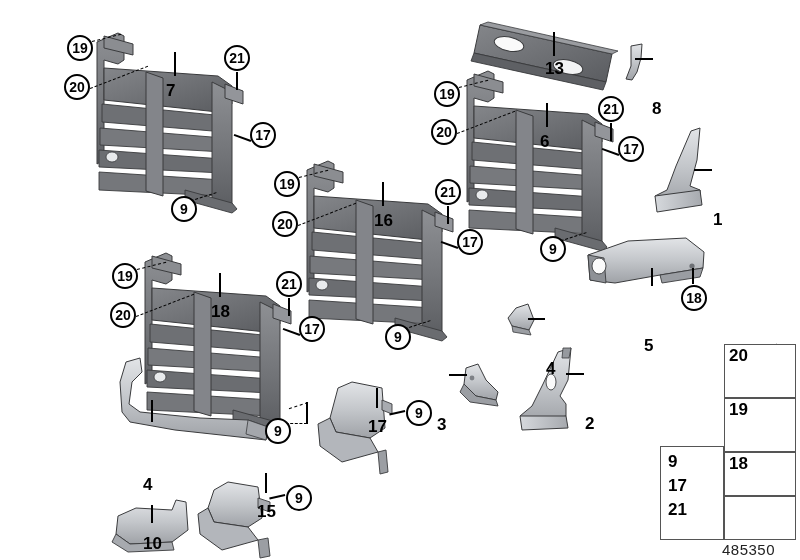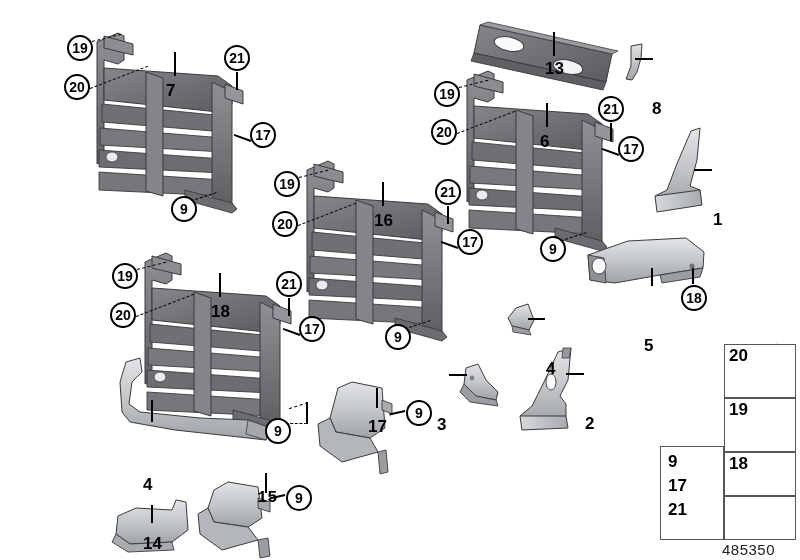--- a/index.html
+++ b/index.html
@@ -311,23 +311,23 @@
       <div class="bub" style="left: 110px; top: 302px;">20</div>
       <div class="bub" style="left: 276px; top: 271px;">21</div>
       <div class="bub" style="left: 299px; top: 316px;">17</div>
       <div class="bub" style="left: 265px; top: 418px;">9</div>
       <div class="num" style="left: 143px; top: 427px;">4</div>
       <div class="num" style="left: 546px; top: 311px;">4</div>
       <div class="num" style="left: 437px; top: 367px;">3</div>
       <div class="num" style="left: 585px; top: 366px;">2</div>
       <div class="num" style="left: 368px; top: 369px;">17</div>
       <div class="bub" style="left: 406px; top: 400px;">9</div>
-      <div class="num" style="left: 257px; top: 440px; font-family: Liberation Mono, monospace;">15</div>
+      <div class="num" style="left: 257px; top: 454px;">15</div>
       <div class="bub" style="left: 286px; top: 485px;">9</div>
-      <div class="num" style="left: 143px; top: 486px;">14</div>
+      <div class="num" style="left: 143px; top: 486px;">10</div>
     </div>
 
   <div id="legend">
     <div class="lgc" style="left:724px;top:344px;width:72px;height:54px;"></div>
     <div class="lgc" style="left:724px;top:398px;width:72px;height:54px;"></div>
     <div class="lgc" style="left:724px;top:452px;width:72px;height:44px;"></div>
     <div class="lgc" style="left:724px;top:496px;width:72px;height:44px;"></div>
     <div class="lgc" style="left:660px;top:446px;width:64px;height:94px;"></div>
   </div>
   <div id="legend-labels">

